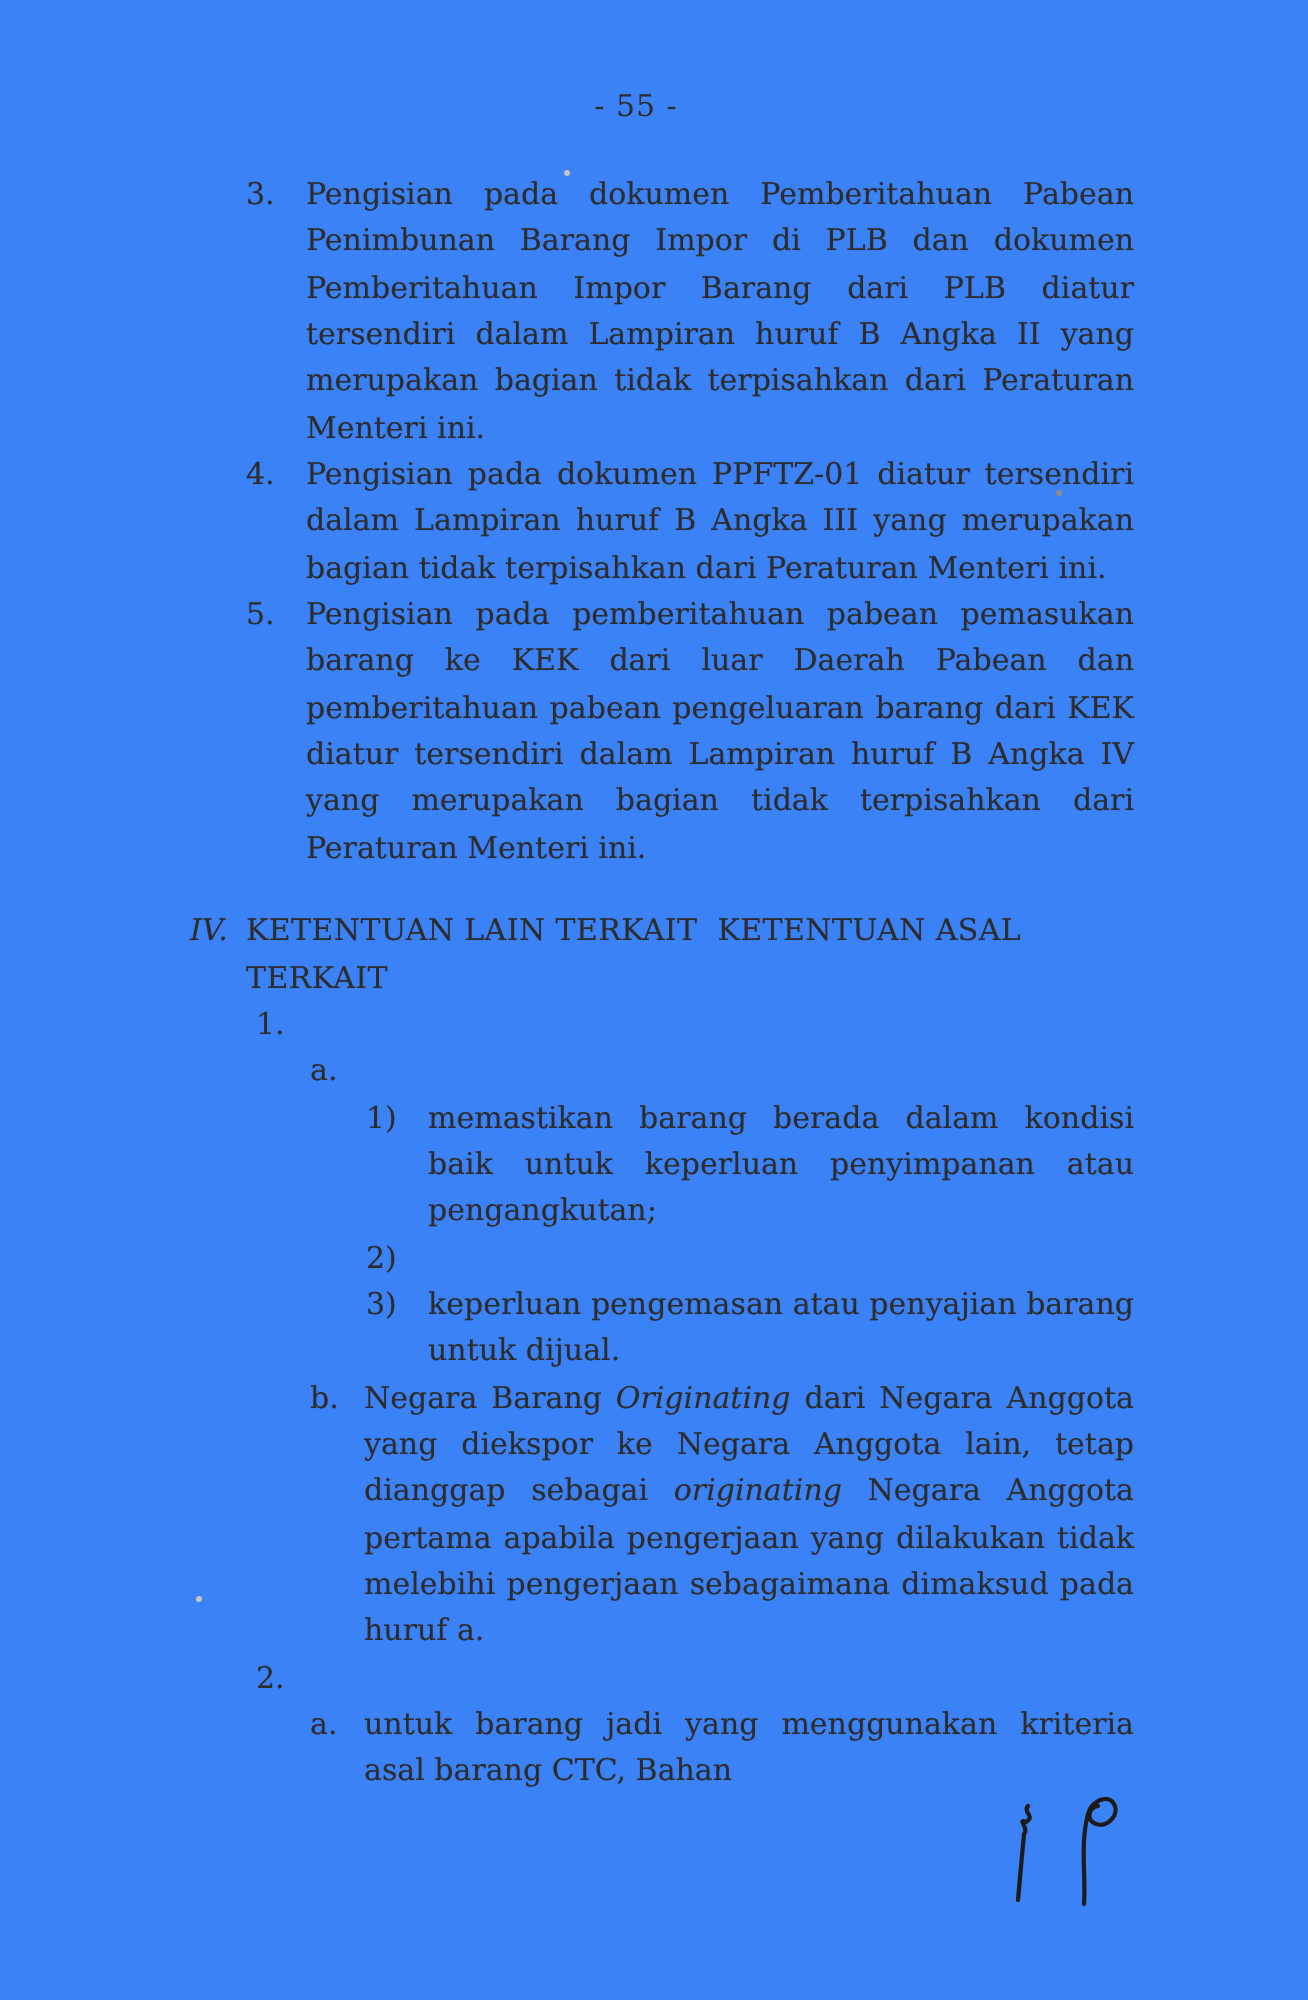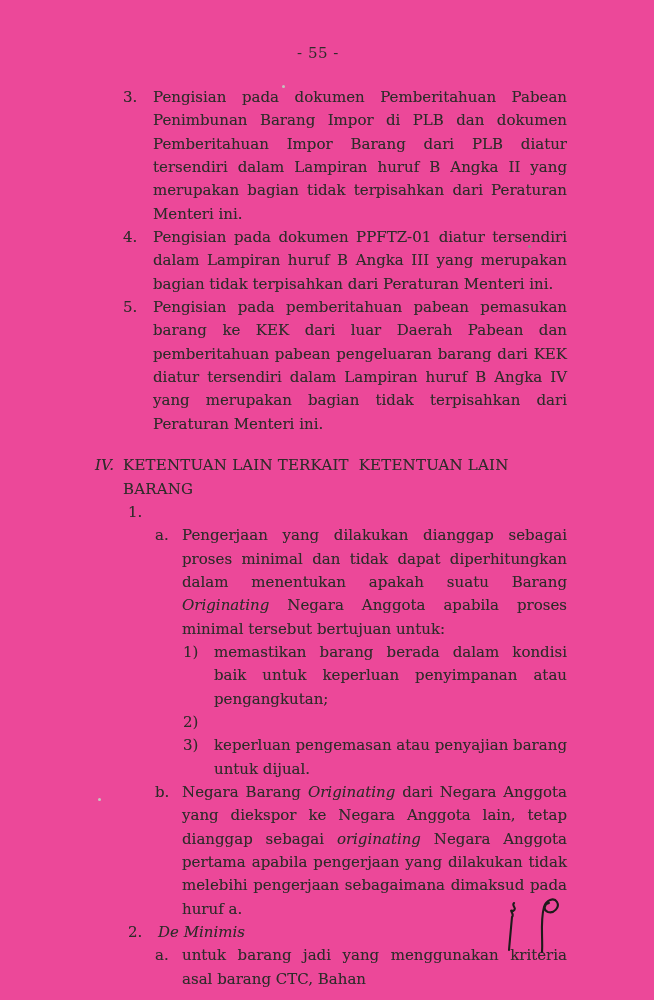--- a/index.html
+++ b/index.html
@@ -1,19 +1,19 @@
 <!DOCTYPE html>
 <html><head>
 <meta charset="utf-8">
 <style>
   html,body{margin:0;padding:0;background:#ffffff;}
   .page{
     position:relative;
     width:654px;height:1000px;
-    background:#ec4899;
+    background:#3b82f6;
     font-family:"DejaVu Serif","Liberation Serif",serif;
     color:#2e2c2a;
     overflow:hidden;
   }
   .page-number{
     position:absolute;top:44px;left:0;right:18px;
     text-align:center;
     font-size:15px;
     letter-spacing:0.5px;
   }
@@ -63,30 +63,29 @@
       <div class="txt"><span>Pengisian pada dokumen PPFTZ-01 diatur tersendiri dalam Lampiran huruf B Angka III yang merupakan bagian tidak terpisahkan dari Peraturan Menteri ini.</span></div>
     </div>
 
     <div class="row lvl-top">
       <div class="marker">5.</div>
       <div class="txt"><span>Pengisian pada pemberitahuan pabean pemasukan barang ke KEK dari luar Daerah Pabean dan pemberitahuan pabean pengeluaran barang dari KEK diatur tersendiri dalam Lampiran huruf B Angka IV yang merupakan bagian tidak terpisahkan dari Peraturan Menteri ini.</span></div>
     </div>
 
     <div class="row heading">
       <div class="marker">IV.</div>
-      <div class="txt">KETENTUAN LAIN TERKAIT  KETENTUAN LAIN BARANG</div>
+      <div class="txt">KETENTUAN LAIN TERKAIT  KETENTUAN ASAL TERKAIT</div>
     </div>
 
     <div class="row lvl1">
       <div class="marker">1.</div>
     </div>
 
     <div class="row lvl2">
       <div class="marker">a.</div>
-      <div class="txt"><span>Pengerjaan yang dilakukan dianggap sebagai proses minimal dan tidak dapat diperhitungkan dalam menentukan apakah suatu Barang </span><span class="it">Originating</span><span> Negara Anggota apabila proses minimal tersebut bertujuan untuk:</span></div>
     </div>
 
     <div class="row lvl3">
       <div class="marker">1)</div>
       <div class="txt"><span>memastikan barang berada dalam kondisi baik untuk keperluan penyimpanan atau pengangkutan;</span></div>
     </div>
 
     <div class="row lvl3">
       <div class="marker">2)</div>
     </div>
@@ -96,21 +95,20 @@
       <div class="txt"><span>keperluan pengemasan atau penyajian barang untuk dijual.</span></div>
     </div>
 
     <div class="row lvl2">
       <div class="marker">b.</div>
       <div class="txt"><span>Negara Barang </span><span class="it">Originating</span><span> dari Negara Anggota yang diekspor ke Negara Anggota lain, tetap dianggap sebagai </span><span class="it">originating</span><span> Negara Anggota pertama apabila pengerjaan yang dilakukan tidak melebihi pengerjaan sebagaimana dimaksud pada huruf a.</span></div>
     </div>
 
     <div class="row lvl1">
       <div class="marker">2.</div>
-      <div class="txt"><span class="it">De Minimis</span></div>
     </div>
 
     <div class="row lvl2">
       <div class="marker">a.</div>
       <div class="txt"><span>untuk barang jadi yang menggunakan kriteria asal barang CTC, Bahan </span></div>
     </div>
 
   </div>
 
   <svg class="initials" viewBox="0 0 80 62">

